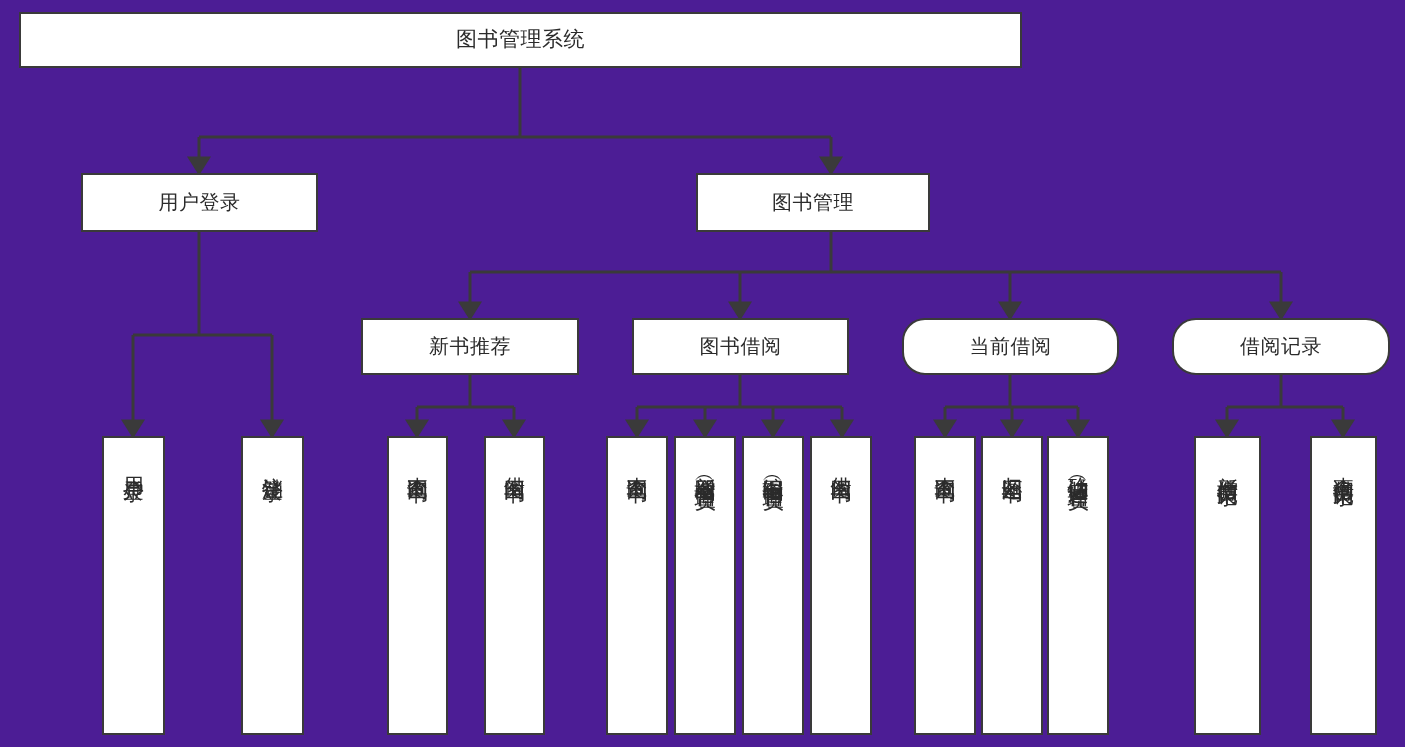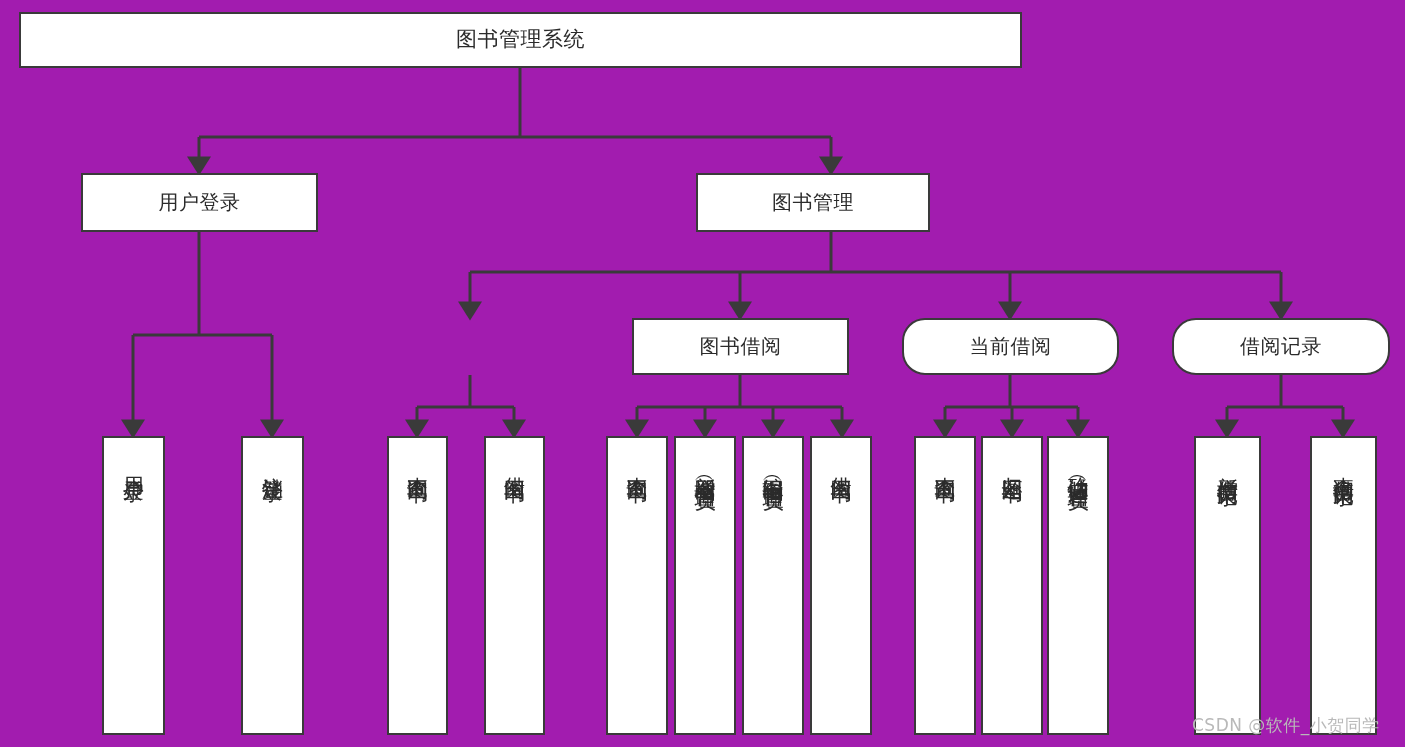--- a/index.html
+++ b/index.html
@@ -8,21 +8,21 @@
     padding: 0;
     background: #ffffff;
   }
   body {
     font-family: "DejaVu Sans", "Liberation Sans", sans-serif;
   }
   #canvas {
     position: relative;
     width: 1405px;
     height: 747px;
-    background: #a21caf;
+    background: #4c1d95;
     overflow: hidden;
   }
   #edges {
     position: absolute;
     left: 0;
     top: 0;
     width: 1405px;
     height: 747px;
     pointer-events: none;
   }
@@ -135,20 +135,23 @@
   </div>
 
   <div class="node horiz" style="left:81px; top:173px; width:237px; height:59px;">
     <span class="lbl">用户登录</span>
   </div>
 
   <div class="node horiz" style="left:696px; top:173px; width:234px; height:59px;align-items:center;">
     <span class="lbl">图书管理</span>
   </div>
 
+  <div class="node horiz" style="left:361px; top:318px; width:218px; height:57px;">
+    <span class="lbl">新书推荐</span>
+  </div>
 
   <div class="node horiz" style="left:632px; top:318px; width:217px; height:57px;">
     <span class="lbl">图书借阅</span>
   </div>
 
   <div class="node horiz" style="left:902px; top:318px; width:217px; height:57px;border-radius:23px;">
     <span class="lbl">当前借阅</span>
   </div>
 
   <div class="node horiz" style="left:1172px; top:318px; width:218px; height:57px;border-radius:24px;">
@@ -200,15 +203,14 @@
   </div>
 
   <div class="node leaf wide" style="left:1194px; top:436px; width:67px; height:299px;">
     <span class="lbl">新增借阅记录</span>
   </div>
 
   <div class="node leaf wide" style="left:1310px; top:436px; width:67px; height:299px;">
     <span class="lbl">查询借阅记录</span>
   </div>
 
-  <div class="watermark" style="left:1192px; top:714px;">CSDN @软件_小贺同学</div>
 
 </div>
 
 </body></html>

